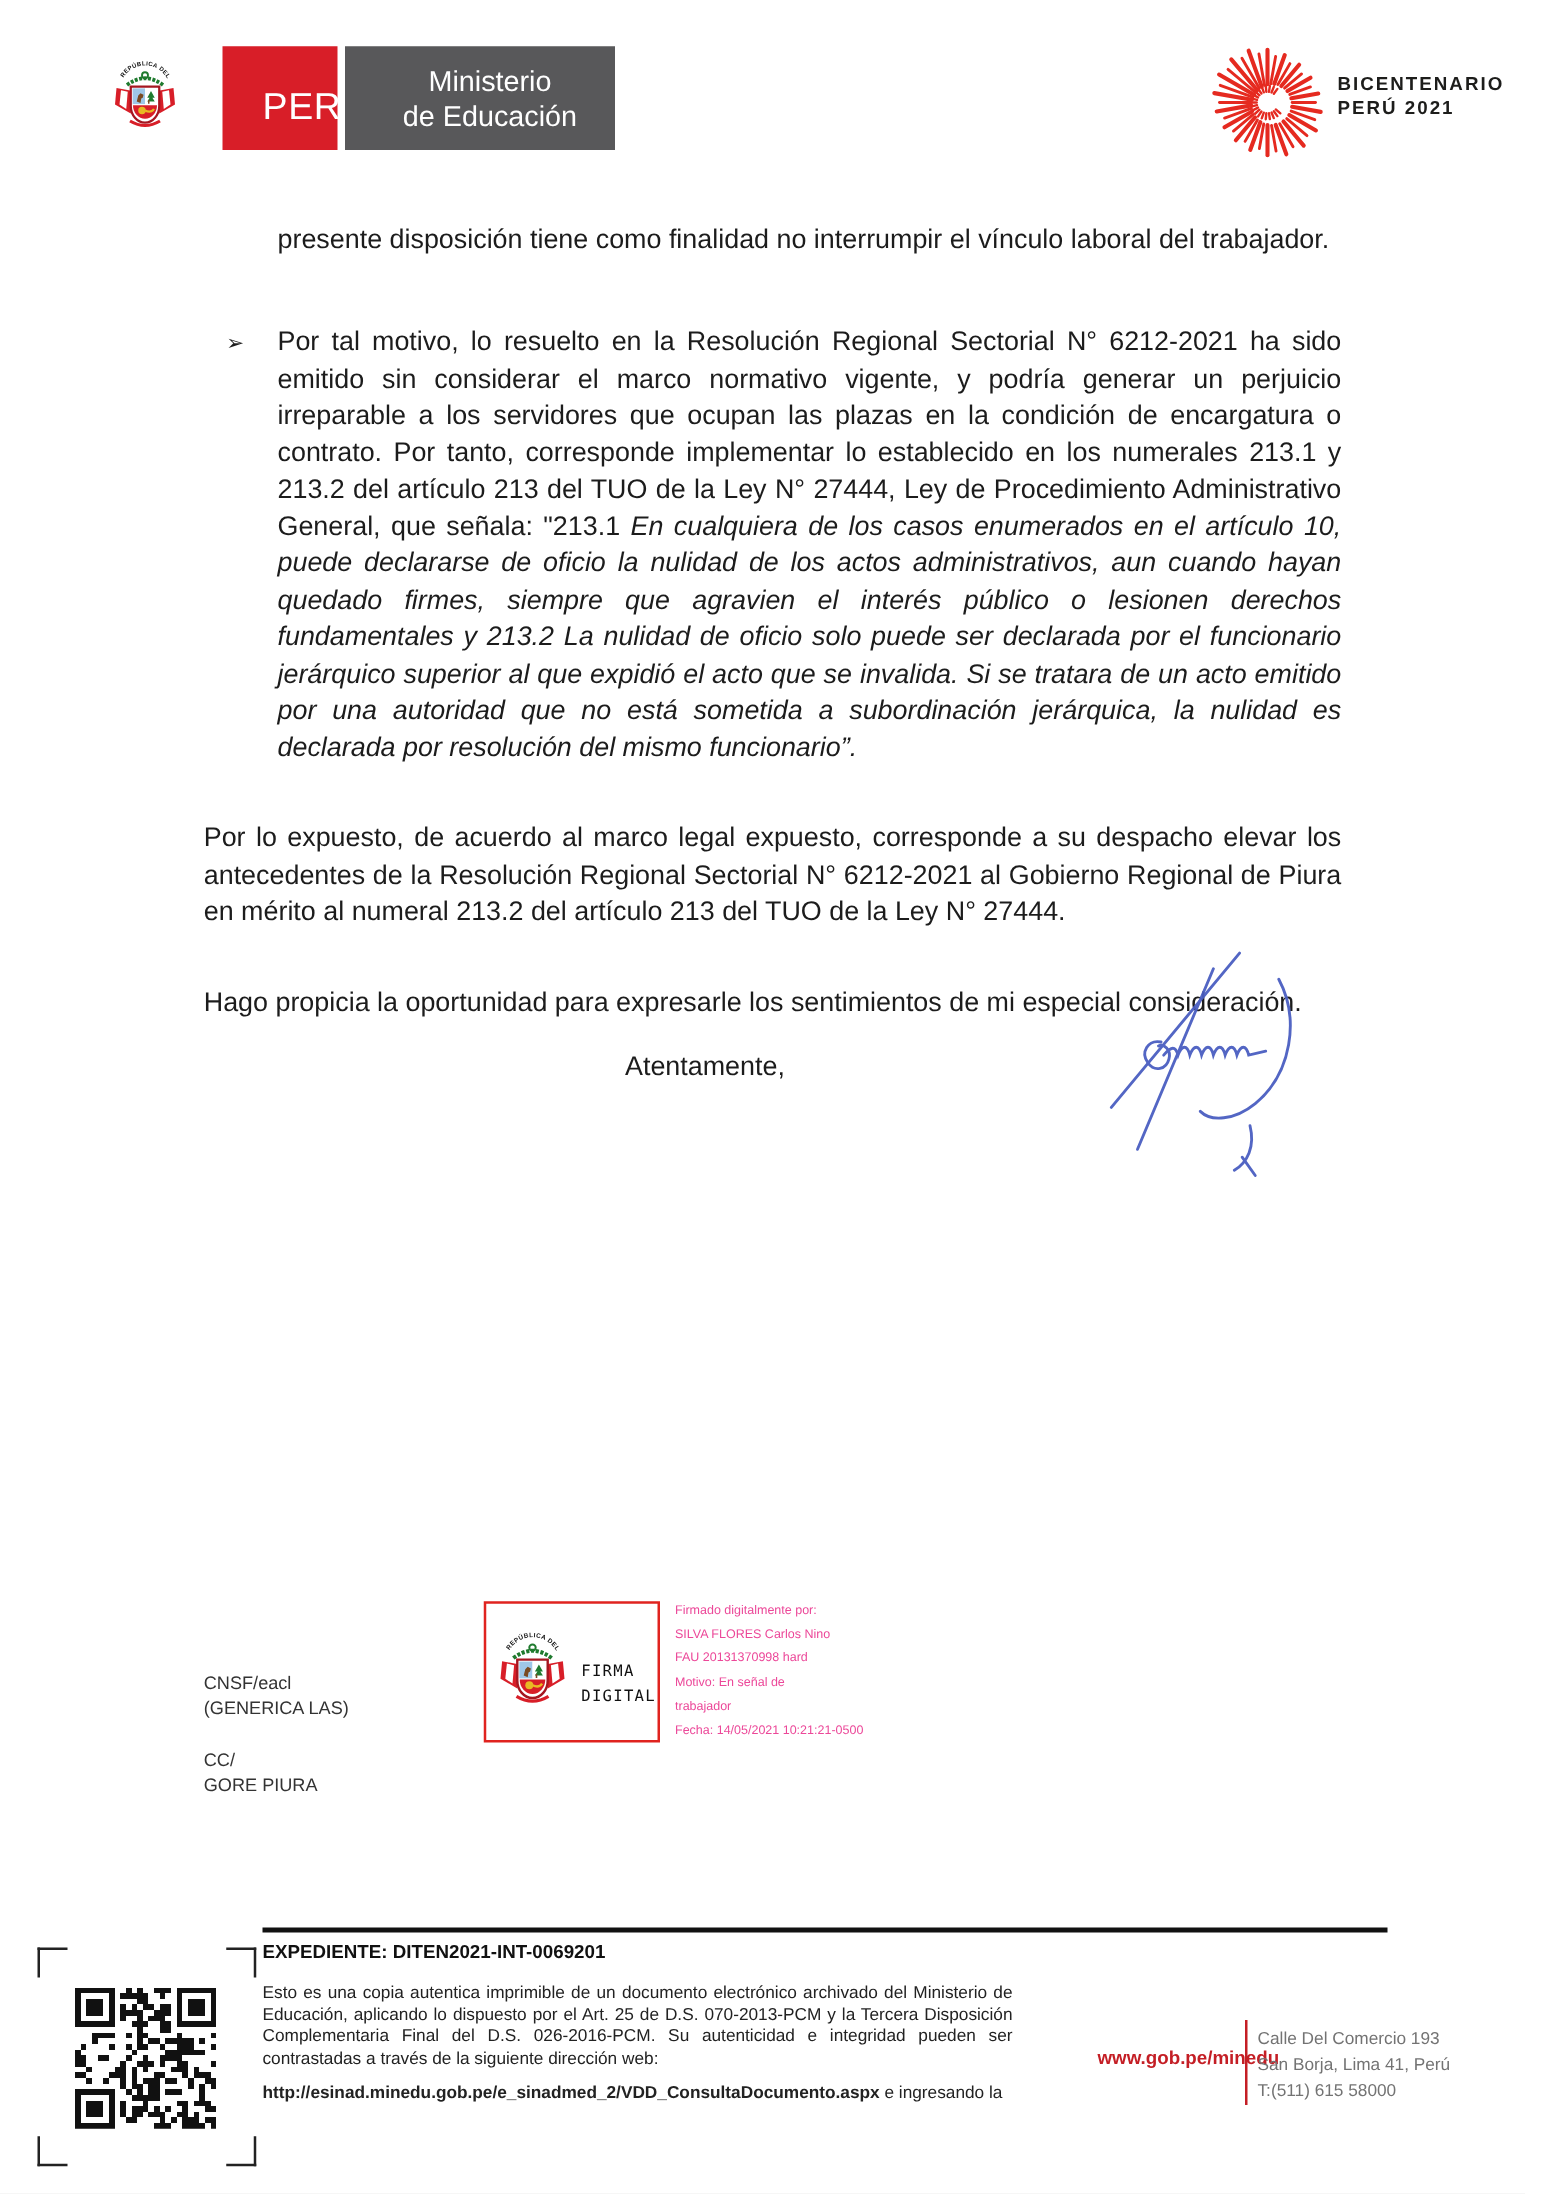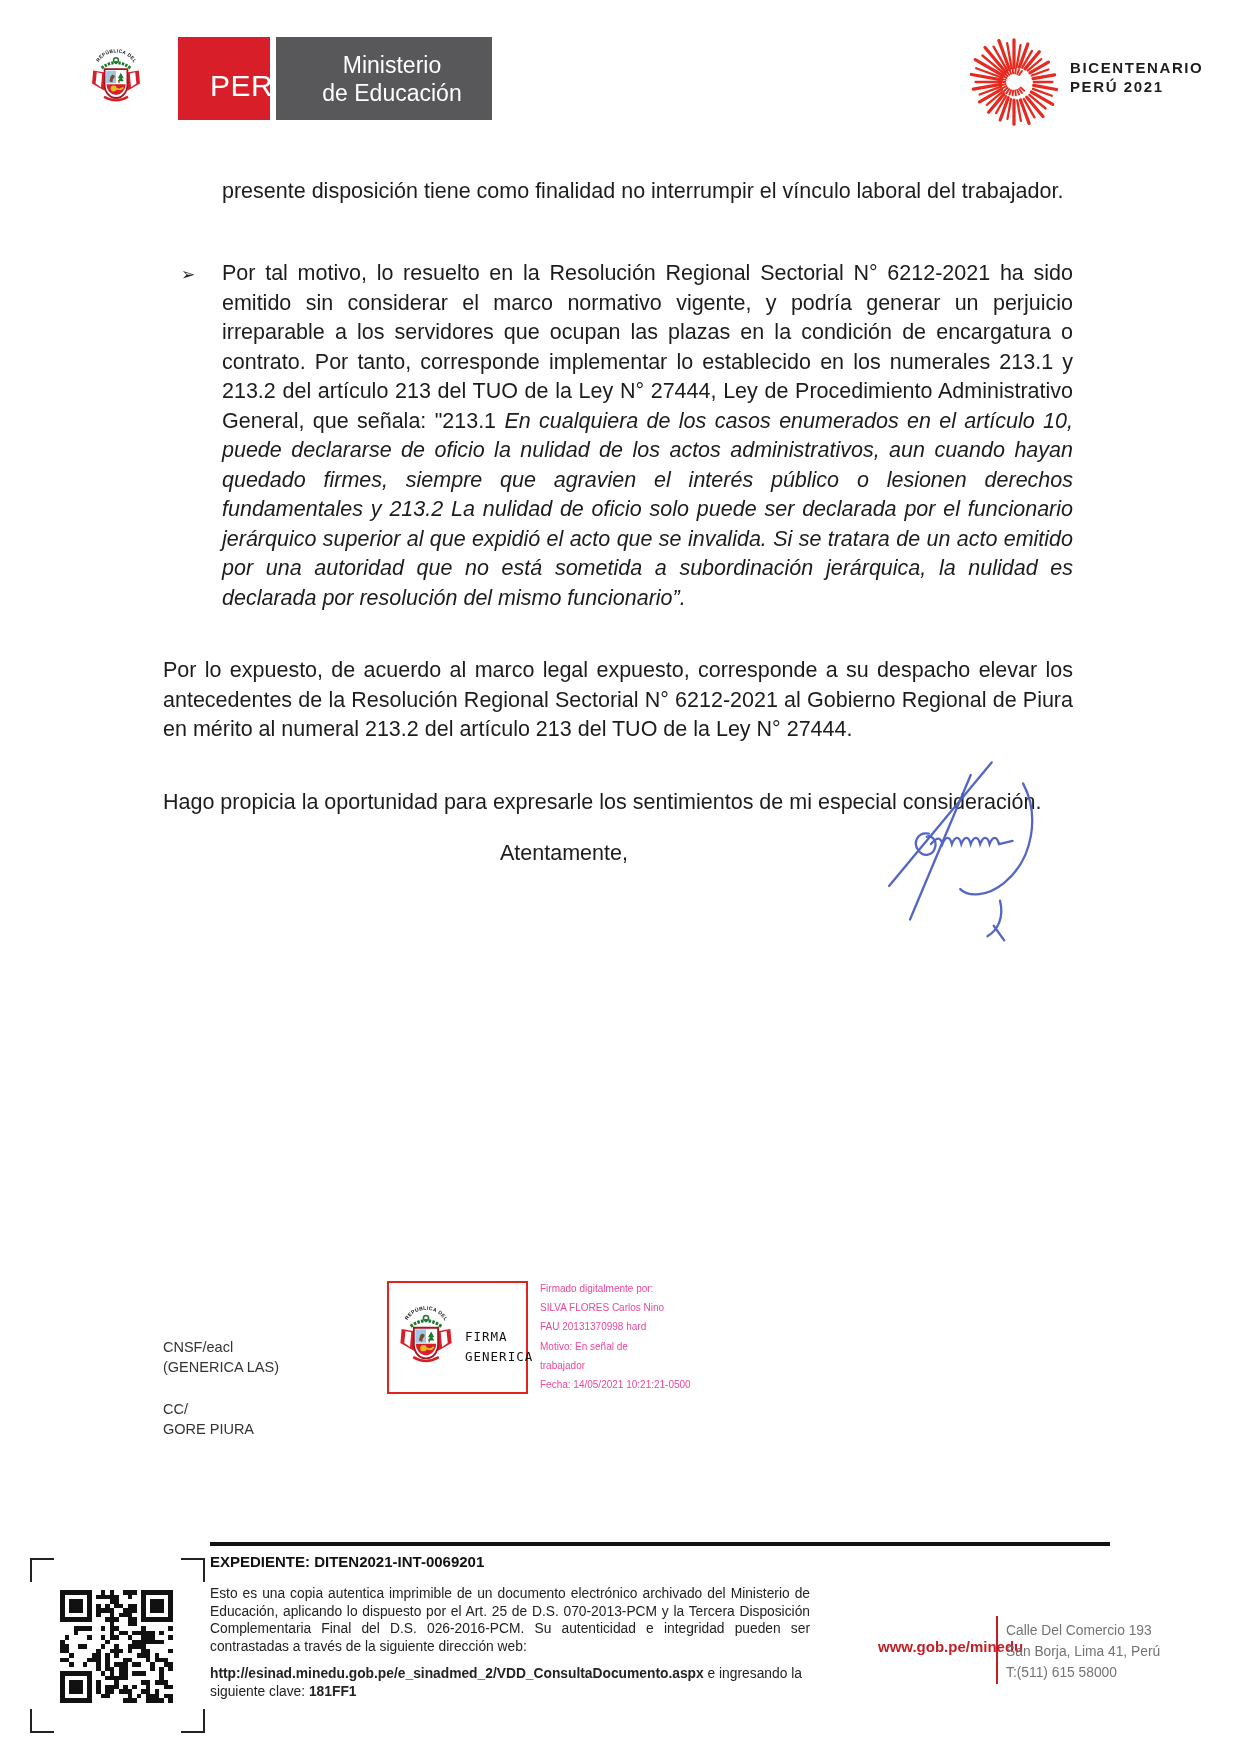--- a/index.html
+++ b/index.html
@@ -191,21 +191,21 @@
       <path d="M114,166 l10,14"></path>
     </g>
   </svg>
 
   <div class="stamp">
     <svg class="mini-coat" viewBox="0 0 100 118">
       <use href="#coat"></use>
     </svg>
     <div class="firma">
       <div>FIRMA</div>
-      <div>GENERICA</div>
+      <div>DIGITAL</div>
     </div>
   </div>
   <div class="sig-details">
     <div>Firmado digitalmente por:</div>
     <div>SILVA FLORES Carlos Nino</div>
     <div>FAU 20131370998 hard</div>
     <div>Motivo: En señal de</div>
     <div>trabajador</div>
     <div>Fecha: 14/05/2021 10:21:21-0500</div>
   </div>
@@ -215,21 +215,20 @@
     <div>(GENERICA LAS)</div>
     <div class="gap"></div>
     <div>CC/</div>
     <div>GORE PIURA</div>
   </div>
 
   <div class="foot-rule"></div>
   <div class="expediente">EXPEDIENTE: DITEN2021-INT-0069201</div>
   <div class="legal">Esto es una copia autentica imprimible de un documento electrónico archivado del Ministerio de Educación, aplicando lo dispuesto por el Art. 25 de D.S. 070-2013-PCM y la Tercera Disposición Complementaria Final del D.S. 026-2016-PCM. Su autenticidad e integridad pueden ser contrastadas a través de la siguiente dirección web:</div>
   <div class="urlline"><span style="font-weight: bold;">http://esinad.minedu.gob.pe/e_sinadmed_2/VDD_ConsultaDocumento.aspx</span><span> e ingresando la</span></div>
-  <div class="clave"><span>siguiente clave: </span><span style="font-weight: bold;">181FF1</span></div>
 
   <div class="bk tl"></div>
   <div class="bk tr"></div>
   <div class="bk bl"></div>
   <div class="bk br"></div>
   <svg class="qr-svg" viewBox="0 0 25 25" shape-rendering="crispEdges">
     <g id="qr-cells" fill="#111">
         <rect x="9" y="0" width="1" height="1"></rect>
         <rect x="11" y="0" width="1" height="1"></rect>
         <rect x="14" y="0" width="1" height="1"></rect>

